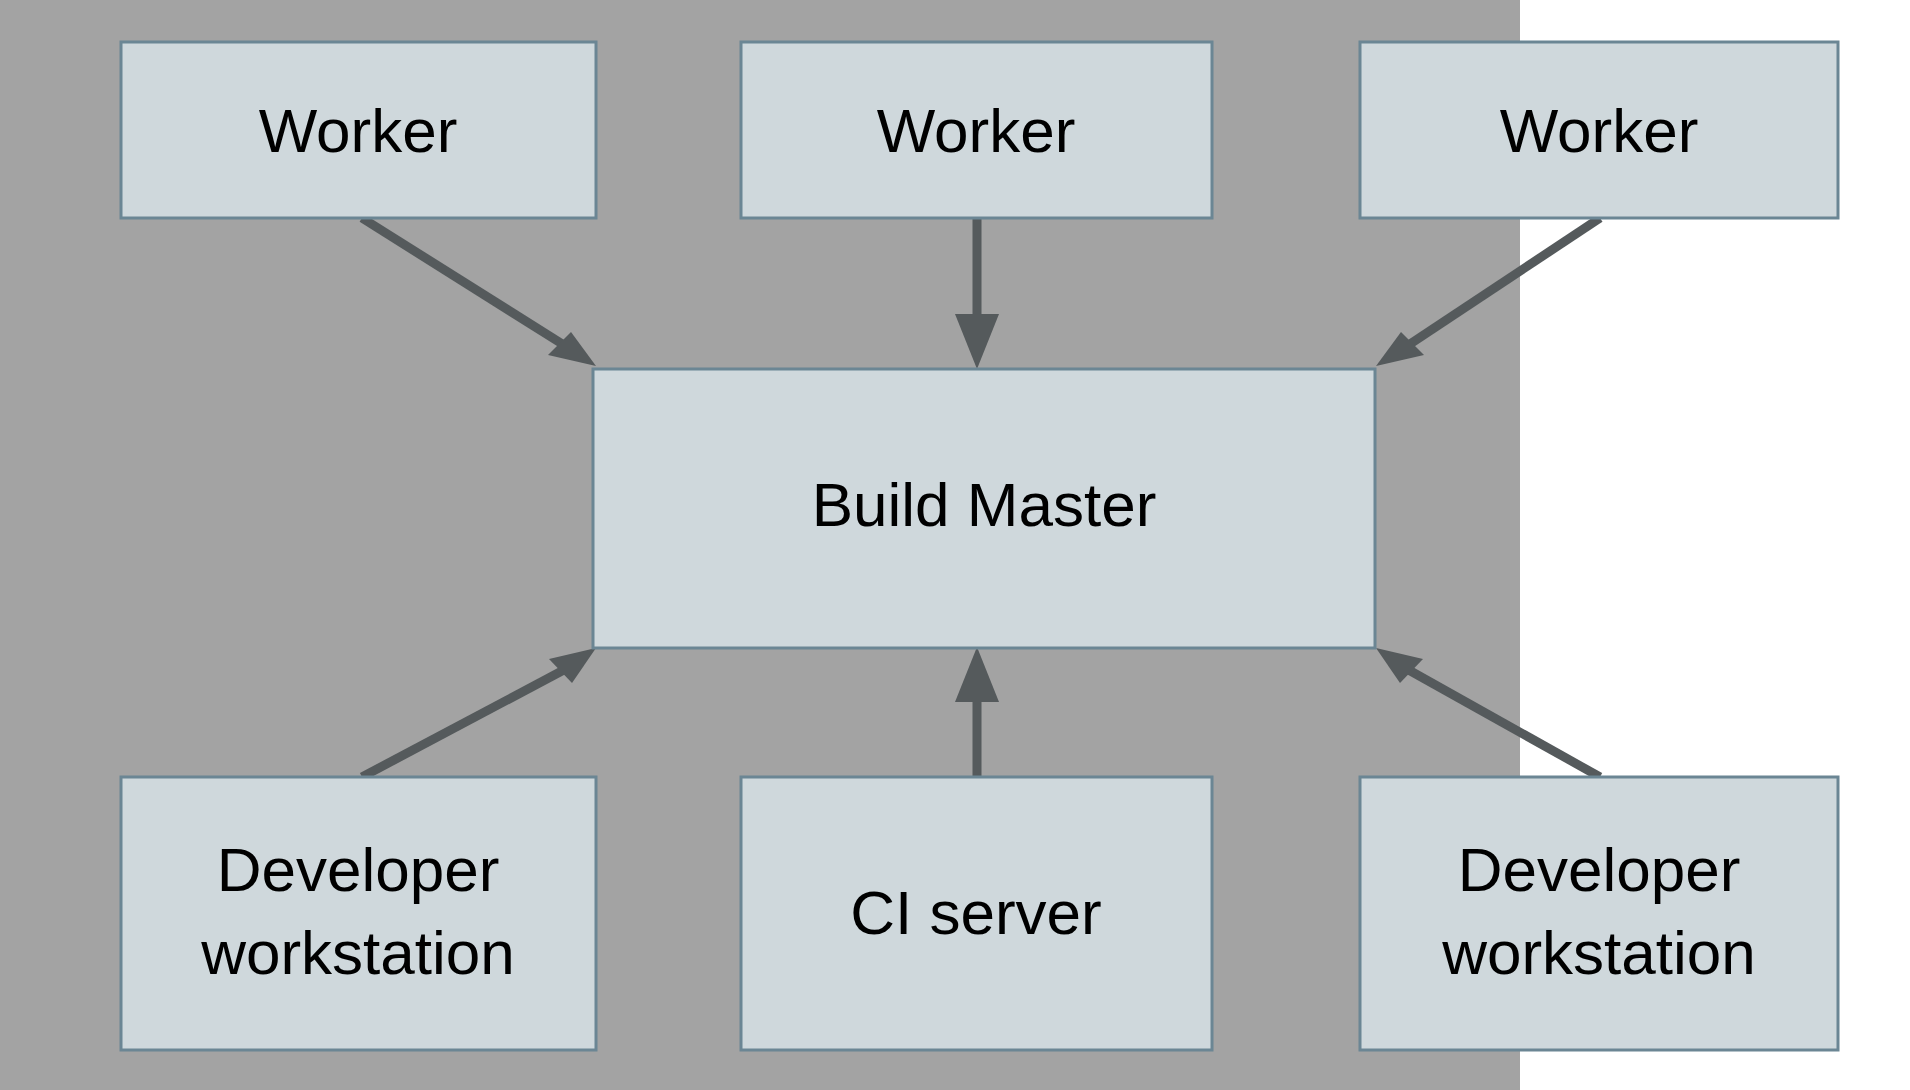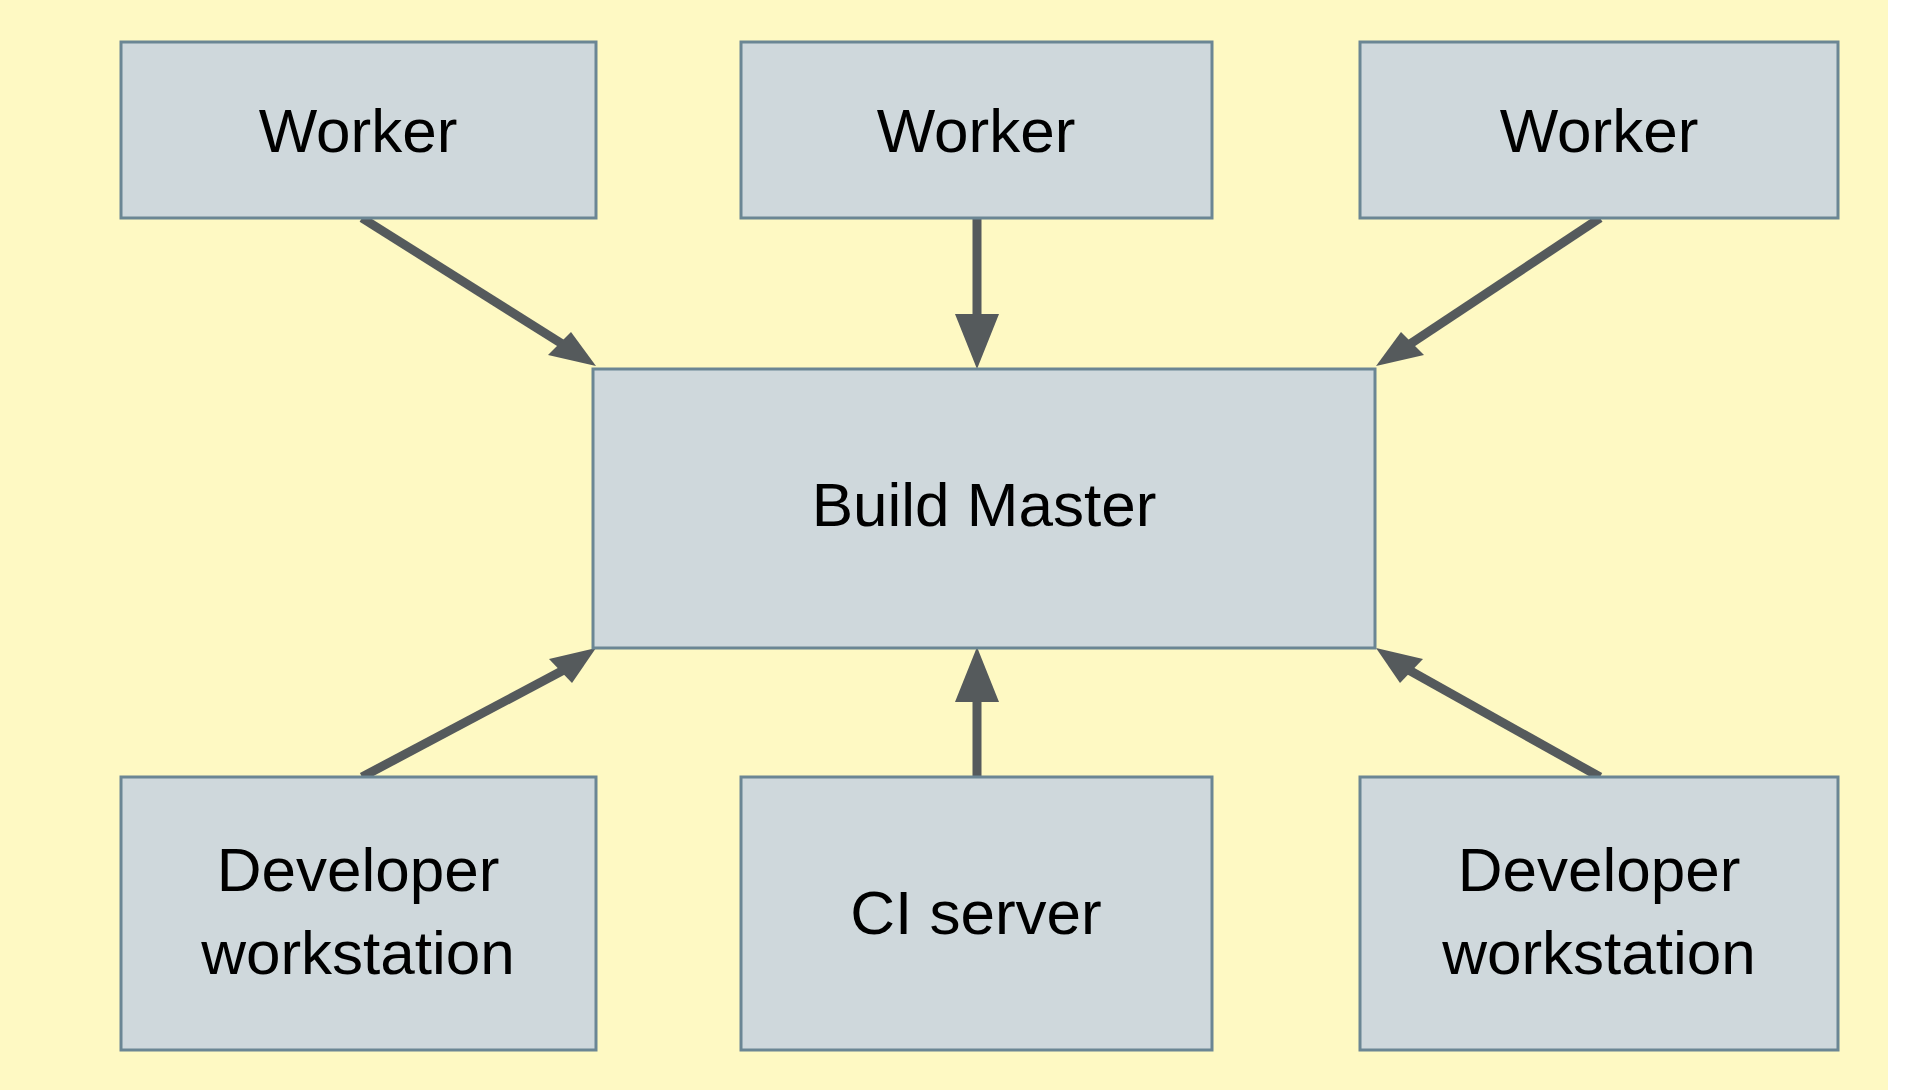--- a/index.html
+++ b/index.html
@@ -9,23 +9,23 @@
     background: #ffffff;
   }
   body {
     width: 1910px;
     height: 1090px;
     overflow: hidden;
     font-family: "Liberation Sans", sans-serif;
   }
   #diagram-root {
     position: relative;
-    width: 1888px;
+    width: 1520px;
     height: 1090px;
-    background: #fef9c3;
+    background: #a3a3a3;
   }
   svg#diagram-canvas {
     position: absolute;
     top: 0;
     left: 0;
     width: 1910px;
     height: 1090px;
     display: block;
   }
   .node-rect {

